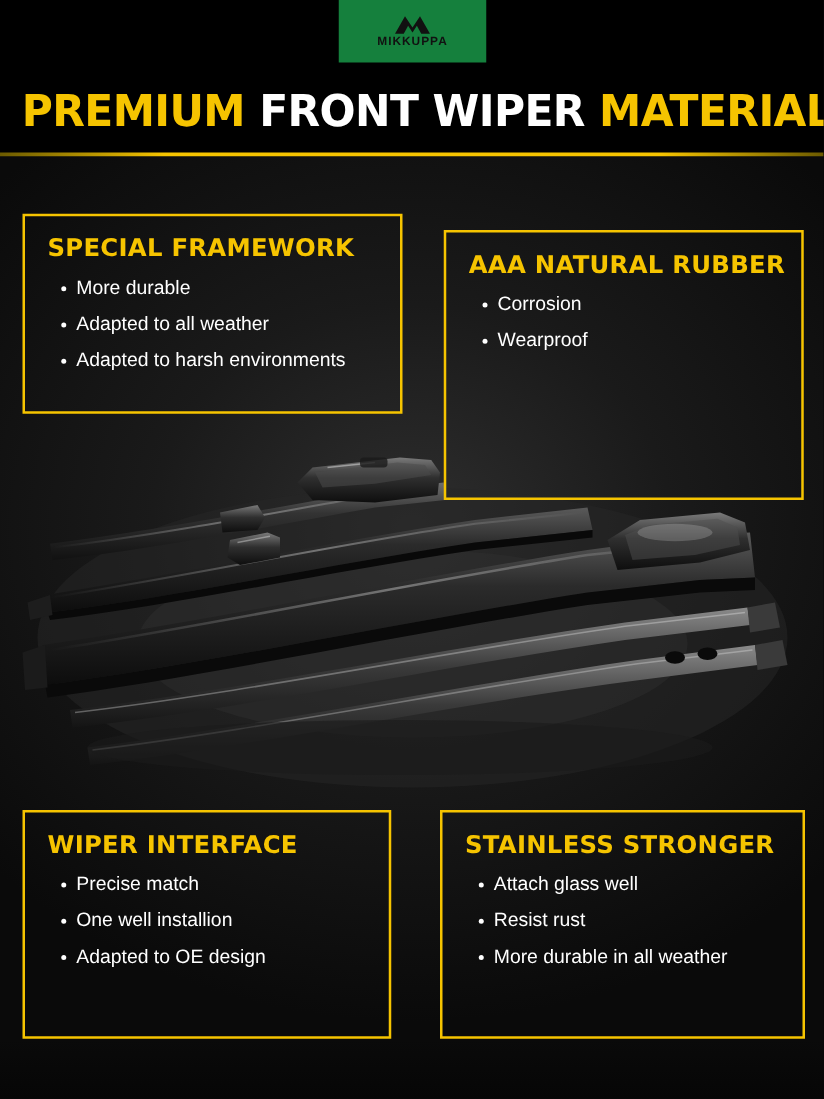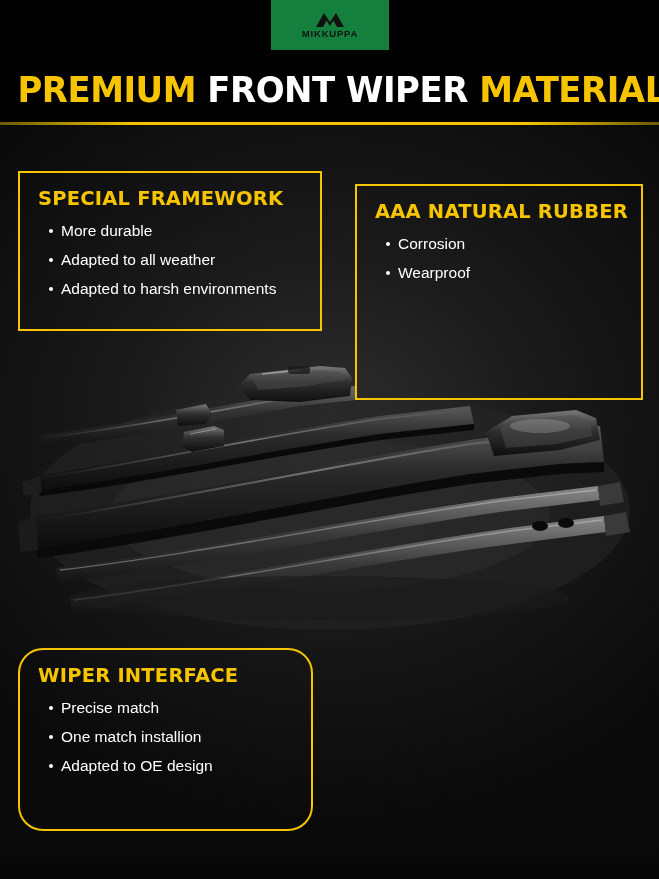--- a/index.html
+++ b/index.html
@@ -125,21 +125,21 @@
     left: 1px;
     top: 7px;
     width: 4px;
     height: 4px;
     border-radius: 50%;
     background: #ffffff;
   }
 
   #box-special     { left: 18px;  top: 171px; width: 304px; height: 160px; }
   #box-rubber      { left: 355px; top: 184px; width: 288px; height: 216px; }
-  #box-interface   { left: 18px;  top: 648px; width: 295px; height: 183px; border-radius: 25px; }
+  #box-interface   { left: 18px;  top: 648px; width: 295px; height: 183px; }
   #box-stainless   { left: 352px; top: 648px; width: 292px; height: 183px; }
 
   
   .product-area {
     position: absolute;
     left: 0; top: 330px;
     width: 659px;
     height: 350px;
     pointer-events: none;
   }
@@ -279,20 +279,28 @@
     <ul class="feature-list">
       <li>Corrosion</li>
       <li>Wearproof</li>
     </ul>
   </div>
 
   <div class="feature-box" id="box-interface">
     <div class="feature-title">WIPER INTERFACE</div>
     <ul class="feature-list">
       <li>Precise match</li>
-      <li>One match installion</li>
+      <li>One well installion</li>
       <li>Adapted to OE design</li>
     </ul>
   </div>
 
+  <div class="feature-box" id="box-stainless">
+    <div class="feature-title">STAINLESS STRONGER</div>
+    <ul class="feature-list">
+      <li>Attach glass well</li>
+      <li>Resist rust</li>
+      <li>More durable in all weather</li>
+    </ul>
+  </div>
 
   <div class="bottom-fade"></div>
 </div>
 
 </body></html>

